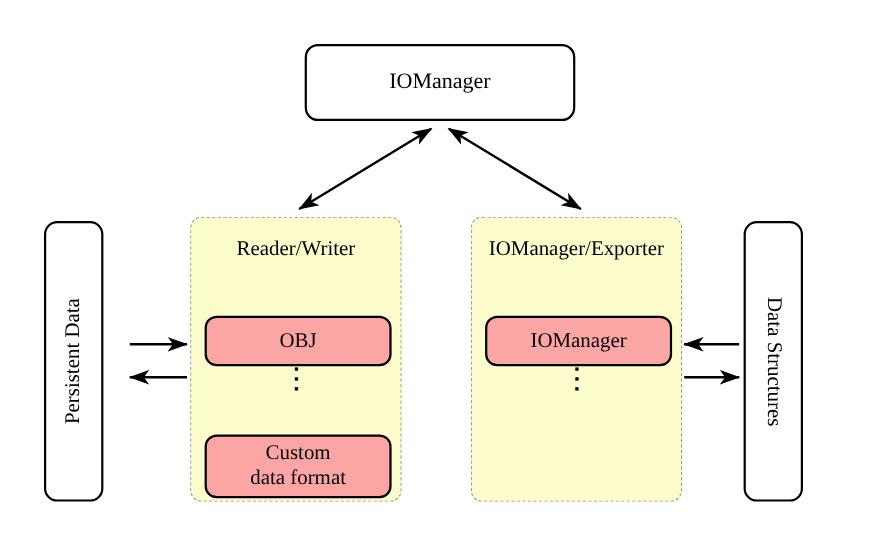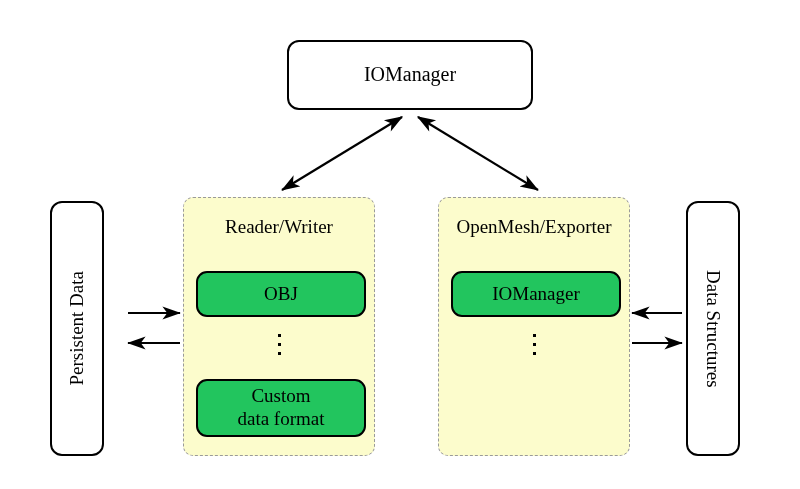--- a/index.html
+++ b/index.html
@@ -10,21 +10,21 @@
   body {
     width: 800px;
     height: 489px;
     position: relative;
     font-family: "Liberation Serif", "DejaVu Serif", serif;
     color: #000000;
     overflow: hidden;
   }
   #diagram {
     position: absolute;
-    left: 10px; top: 0;
+    left: 0; top: 0;
     width: 764px;
     height: 489px;
   }
   .node {
     position: absolute;
     box-sizing: border-box;
     display: flex;
     align-items: center;
     justify-content: center;
     text-align: center;
@@ -98,27 +98,28 @@
     text-align: center;
     font-size: 19px;
     white-space: nowrap;
   }
   
   .inner-box {
     position: absolute;
     box-sizing: border-box;
     border: 2.6px solid #000;
     border-radius: 11px;
-    background: #22c55e;
+    background: #fca5a5;
     display: flex;
     align-items: center;
     justify-content: center;
     text-align: center;
     font-size: 19px;
     line-height: 1.2;
+    margin-top: 16px;
   }
   .inner-top {
     left: 12px;
     top: 73px;
     width: 170px;
     height: 46px;
   }
   .inner-bottom {
     left: 12px;
     top: 181px;
@@ -179,21 +180,21 @@
       </div>
     <div class="inner-box inner-bottom">
       <span>
         <span>Custom</span><br>
         <span>data format</span>
       </span>
     </div>
   </div>
 
   <div class="panel panel-right">
-    <div class="panel-title">OpenMesh/Exporter</div>
+    <div class="panel-title">IOManager/Exporter</div>
     <div class="inner-box inner-top">
       <span>IOManager</span>
     </div>
     <div class="vdots">
         <i></i>
         <i></i>
         <i></i>
       </div>
   </div>
 

